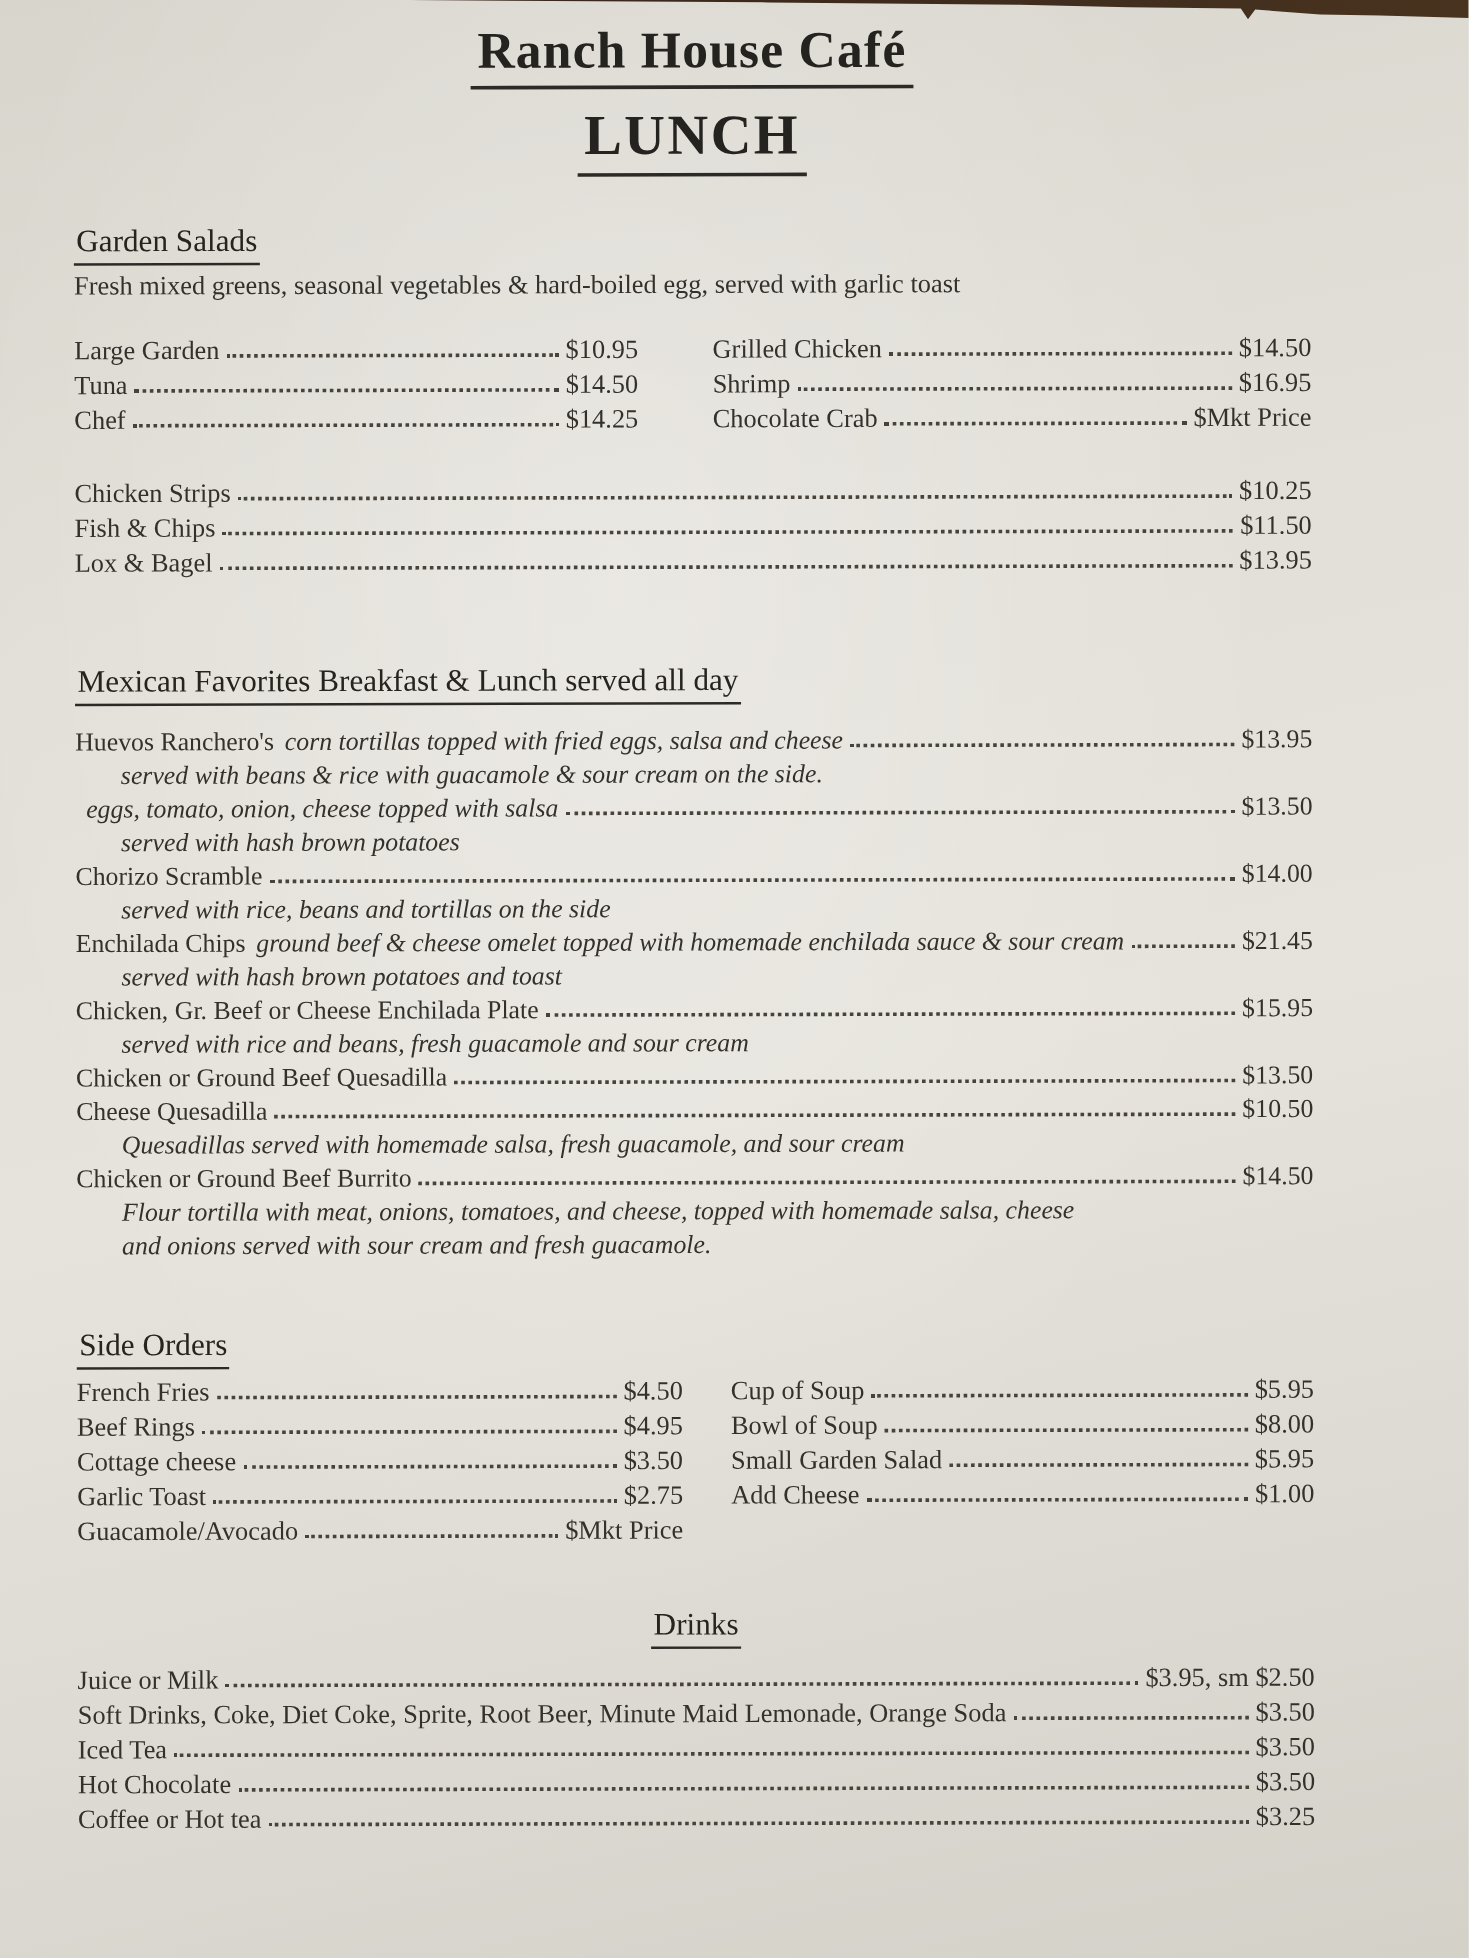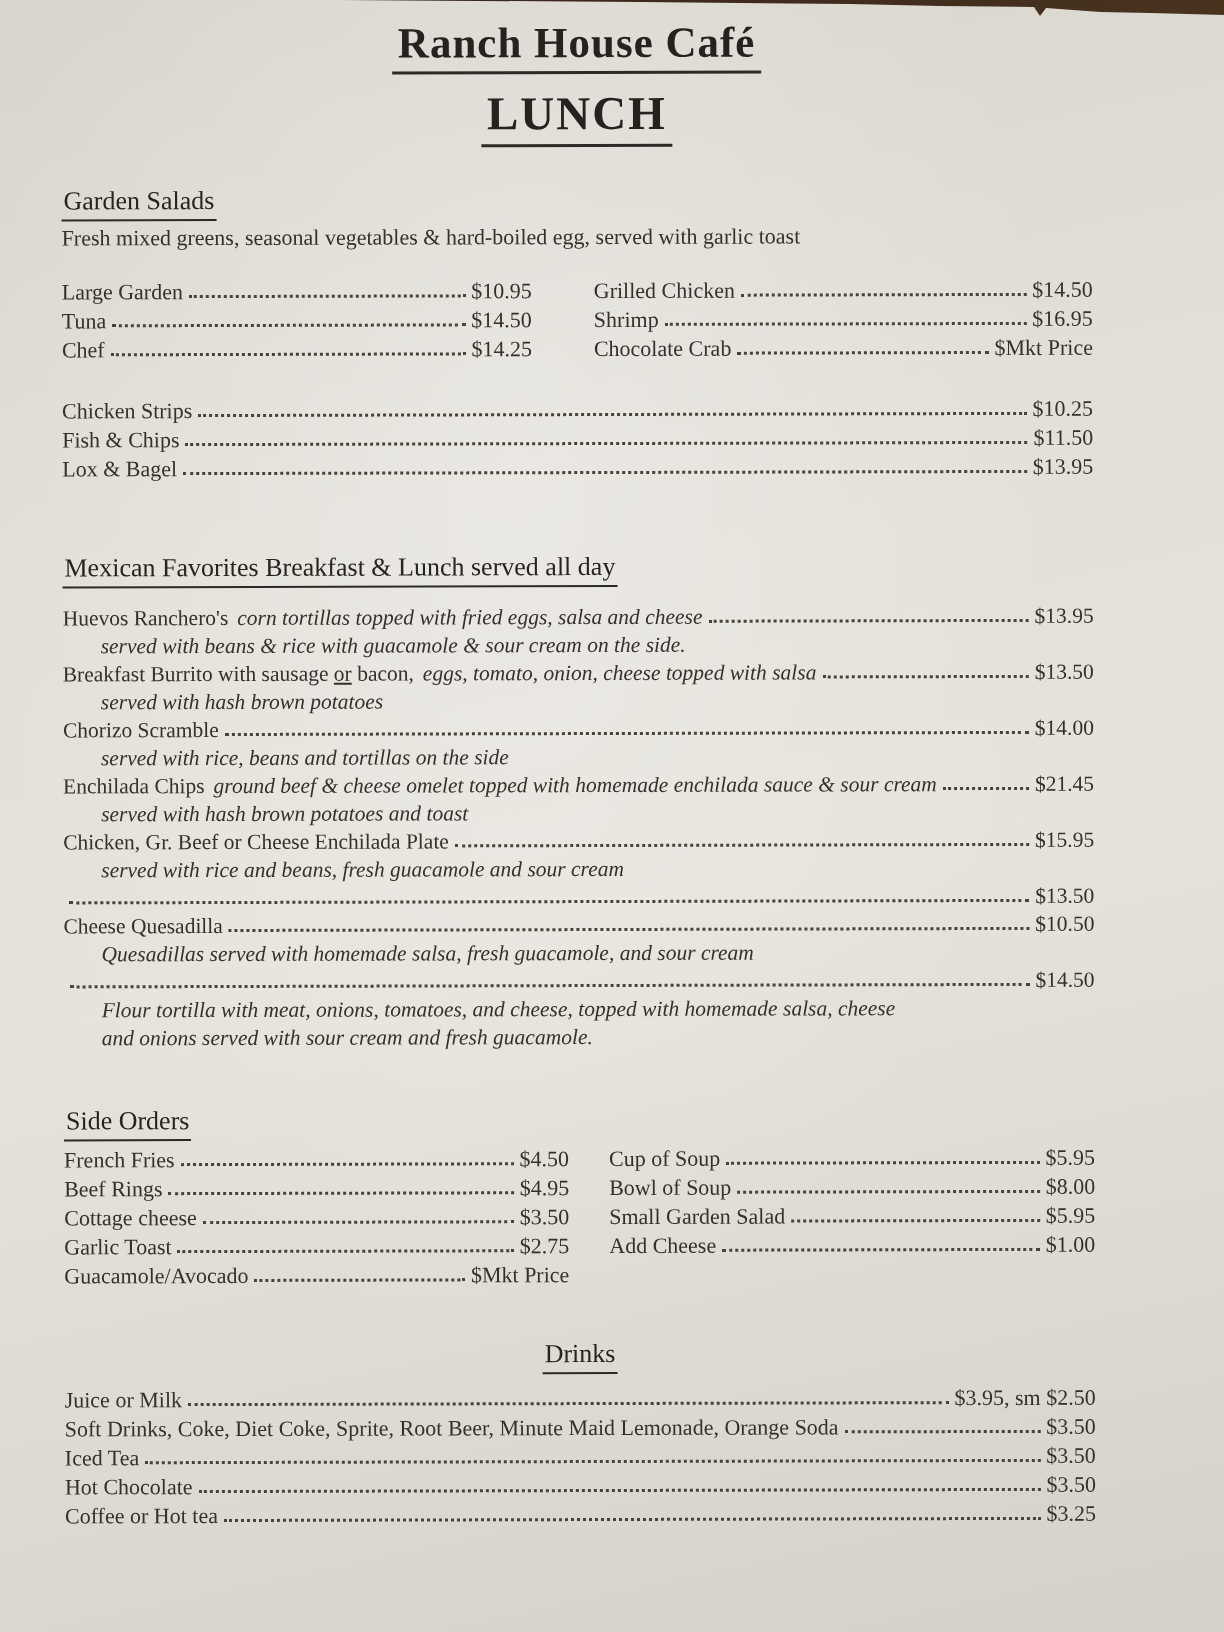--- a/index.html
+++ b/index.html
@@ -144,21 +144,20 @@
 
     <div class="row">
       <span class="name">Huevos Ranchero's</span>
       <span class="desc">corn tortillas topped with fried eggs, salsa and cheese</span>
       <span class="leader"></span>
       <span class="price">$13.95</span>
     </div>
     <div class="sub">served with beans &amp; rice with guacamole &amp; sour cream on the side.</div>
 
     <div class="row">
-      <span class="name"><span>Breakfast Burrito with sausage </span><span class="or-word">or</span><span> bacon,</span></span>
       <span class="desc">eggs, tomato, onion, cheese topped with salsa</span>
       <span class="leader"></span>
       <span class="price">$13.50</span>
     </div>
     <div class="sub">served with hash brown potatoes</div>
 
     <div class="row">
       <span class="name">Chorizo Scramble</span>
       <span class="leader"></span>
       <span class="price">$14.00</span>
@@ -174,32 +173,34 @@
     <div class="sub">served with hash brown potatoes and toast</div>
 
     <div class="row">
       <span class="name">Chicken, Gr. Beef or Cheese Enchilada Plate</span>
       <span class="leader"></span>
       <span class="price">$15.95</span>
     </div>
     <div class="sub">served with rice and beans, fresh guacamole and sour cream</div>
 
     <div class="row">
+      <span class="name">Chicken or Ground Beef Quesadilla</span>
       <span class="leader"></span>
       <span class="price">$13.50</span>
     </div>
 
     <div class="row">
       <span class="name">Cheese Quesadilla</span>
       <span class="leader"></span>
       <span class="price">$10.50</span>
     </div>
     <div class="sub">Quesadillas served with homemade salsa, fresh guacamole, and sour cream</div>
 
     <div class="row">
+      <span class="name">Chicken or Ground Beef Burrito</span>
       <span class="leader"></span>
       <span class="price">$14.50</span>
     </div>
     <div class="sub">Flour tortilla with meat, onions, tomatoes, and cheese, topped with homemade salsa, cheese</div>
     <div class="sub">and onions served with sour cream and fresh guacamole.</div>
 
   </div>
 
   <div class="section-h side-head">
     <span class="underl">Side Orders</span>

